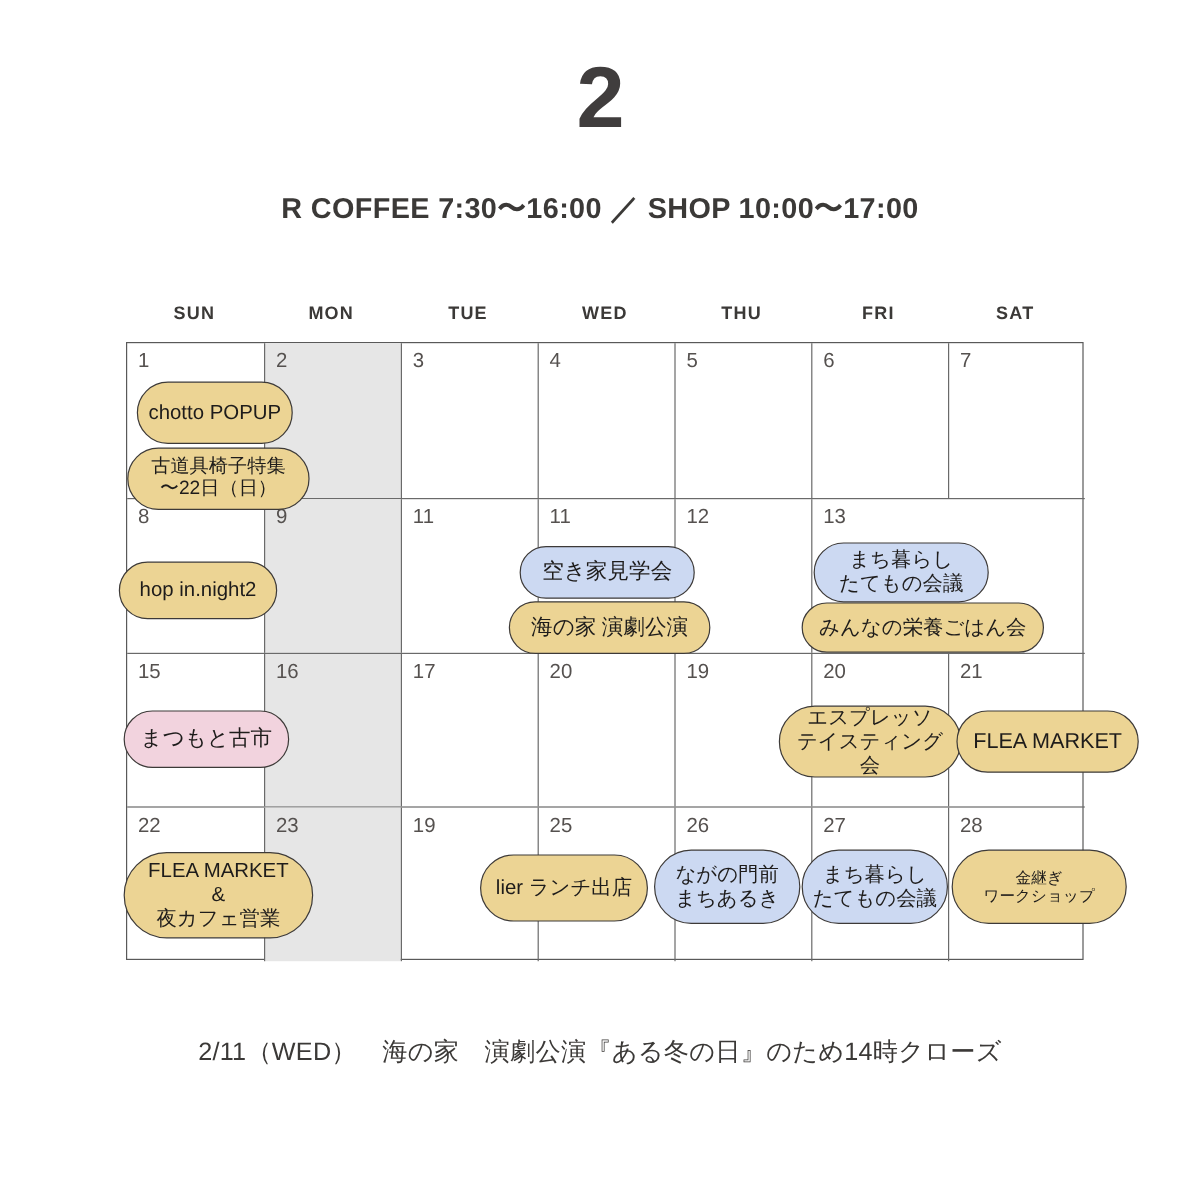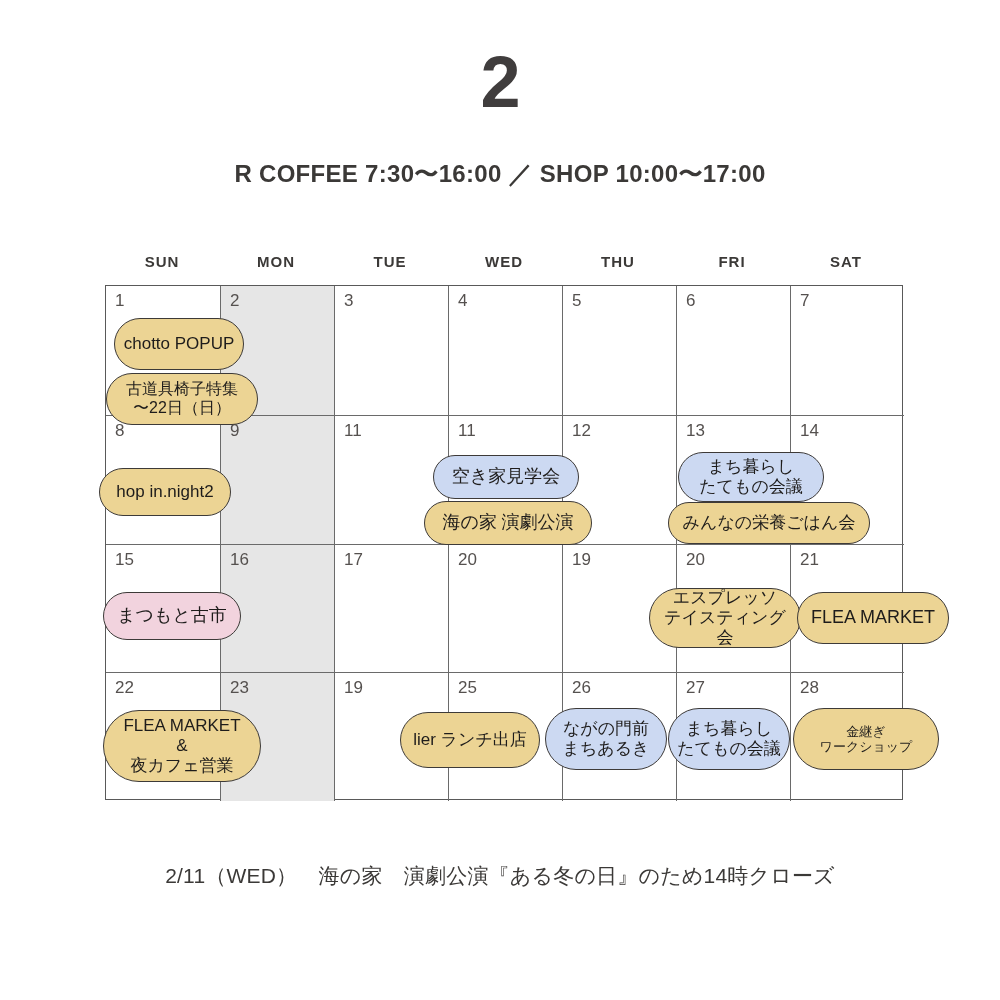--- a/index.html
+++ b/index.html
@@ -194,23 +194,20 @@
         <span class="daynum">11</span>
       </div>
     <div class="cell sep" style="left:342px">
         <span class="daynum">11</span>
       </div>
     <div class="cell sep" style="left:456px">
         <span class="daynum">12</span>
       </div>
     <div class="cell sep" style="left:570px">
         <span class="daynum">13</span>
-      </div>
-    <div class="cell sep" style="left:684px">
-        <span class="daynum">14</span>
       </div>
   </div>
 
   <div class="grid-row r2">
     <div class="cell" style="left:0">
         <span class="daynum">15</span>
       </div>
     <div class="cell sep mon" style="left:114px">
         <span class="daynum">16</span>
       </div>

